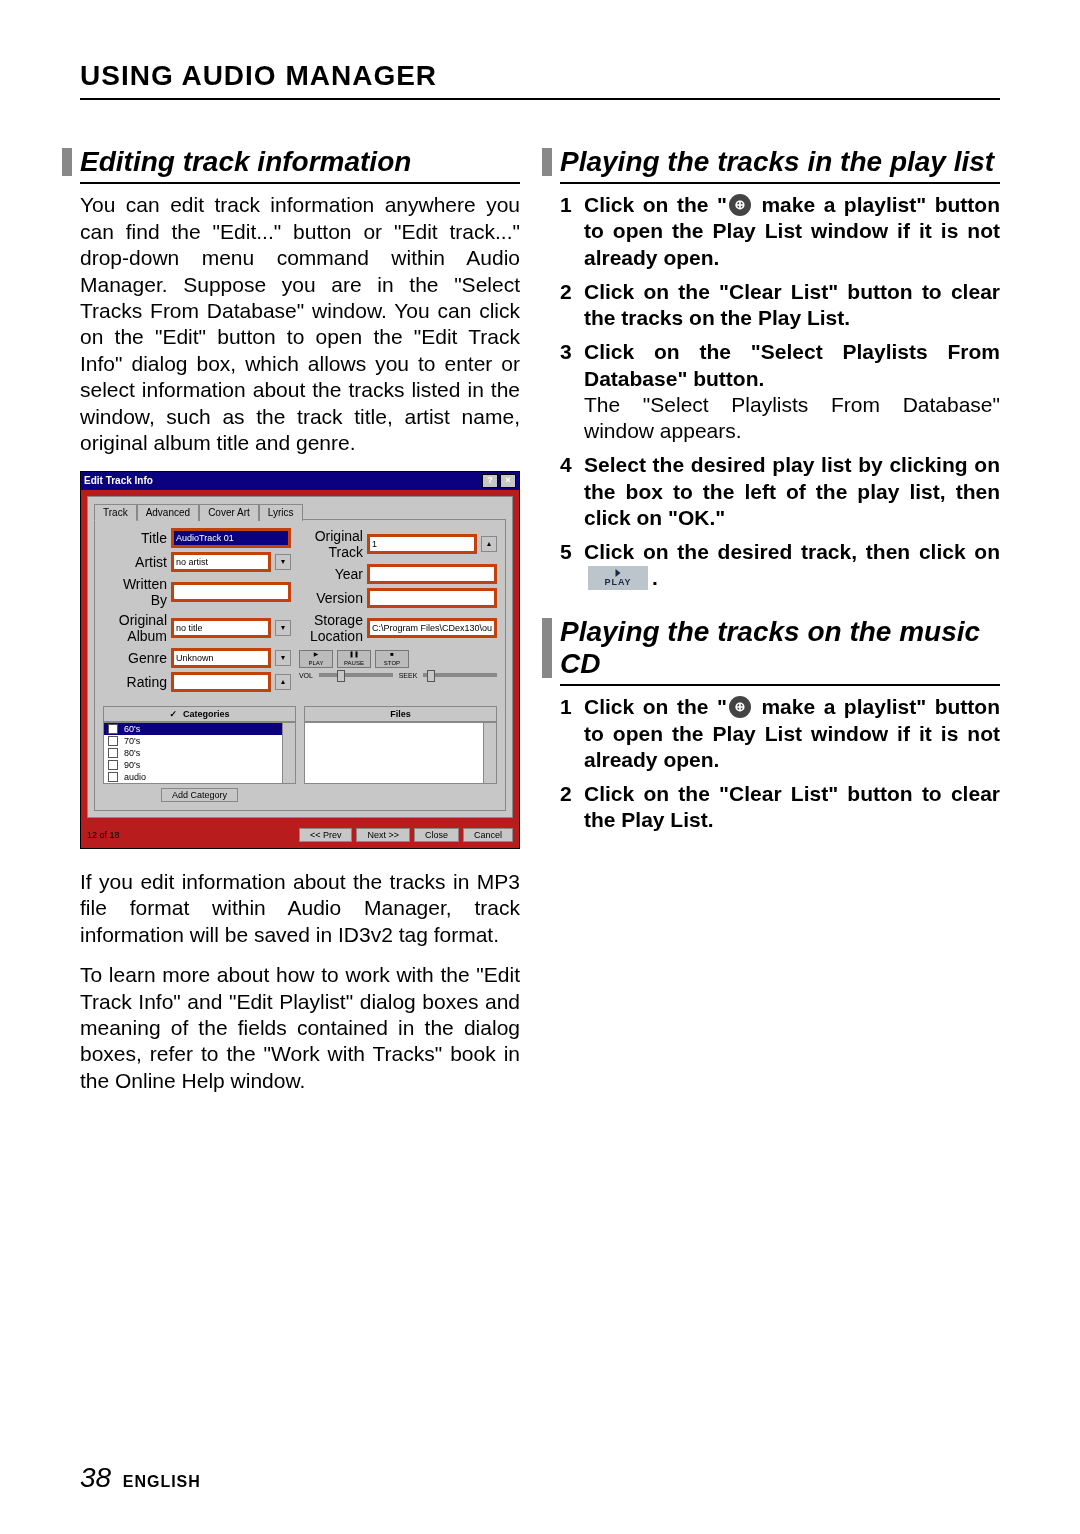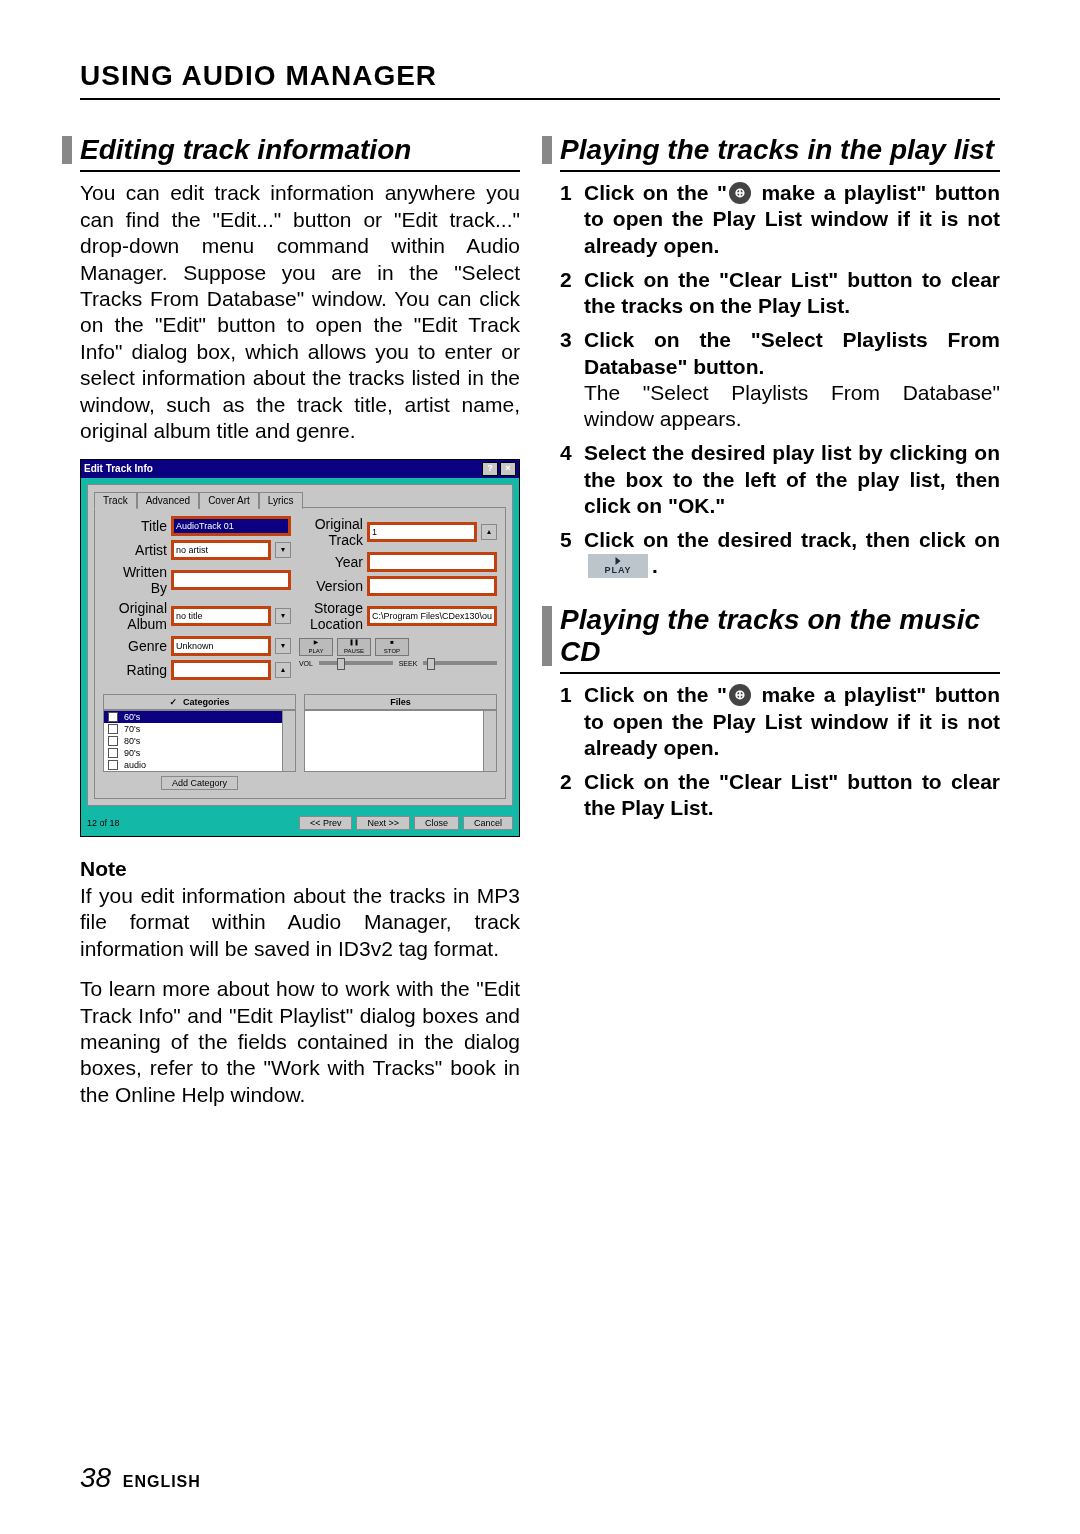--- a/index.html
+++ b/index.html
@@ -25,20 +25,21 @@
     margin-bottom: 34px;
     font-stretch: condensed;
   }
   .columns {
     display: flex;
     gap: 40px;
   }
   .col {
     flex: 1;
     min-width: 0;
+    margin-top: 12px;
   }
   .section-heading {
     font-style: italic;
     font-weight: 900;
     font-size: 28px;
     border-bottom: 2px solid #000;
     padding-bottom: 4px;
     margin: 0 0 8px 0;
     line-height: 1.15;
     font-stretch: condensed;
@@ -141,21 +142,21 @@
   }
   .play-button-img span{
     position:absolute;
     bottom:2px;
   }
 
   
   .dialog {
     width: 100%;
     border: 1px solid #000;
-    background: #14b8a6;
+    background: #b91c1c;
     font-family: "MS Sans Serif", Tahoma, Arial, sans-serif;
     font-size: 10px;
     color: #000;
     margin: 10px 0 20px 0;
     box-sizing: border-box;
   }
   .dialog .titlebar {
     background: #0b0080;
     color: #fff;
     display: flex;
@@ -493,21 +494,20 @@
           <span>12 of 18</span>
           <div class="btns">
             <div class="smallbtn">&lt;&lt; Prev</div>
             <div class="smallbtn">Next &gt;&gt;</div>
             <div class="smallbtn">Close</div>
             <div class="smallbtn">Cancel</div>
           </div>
         </div>
       </div>
 
-      <div class="note-title">Note</div>
       <p class="body-text">If you edit information about the tracks in MP3 file format within Audio Manager, track information will be saved in ID3v2 tag format.</p>
       <p class="body-text">To learn more about how to work with the "Edit Track Info" and "Edit Playlist" dialog boxes and meaning of the fields contained in the dialog boxes, refer to the "Work with Tracks" book in the Online Help window.</p>
     </div>
 
     <div class="col">
       <div class="section-heading-wrap">
         <h2 class="section-heading">Playing the tracks in the play list</h2>
       </div>
       <ol class="steps">
         <li>

